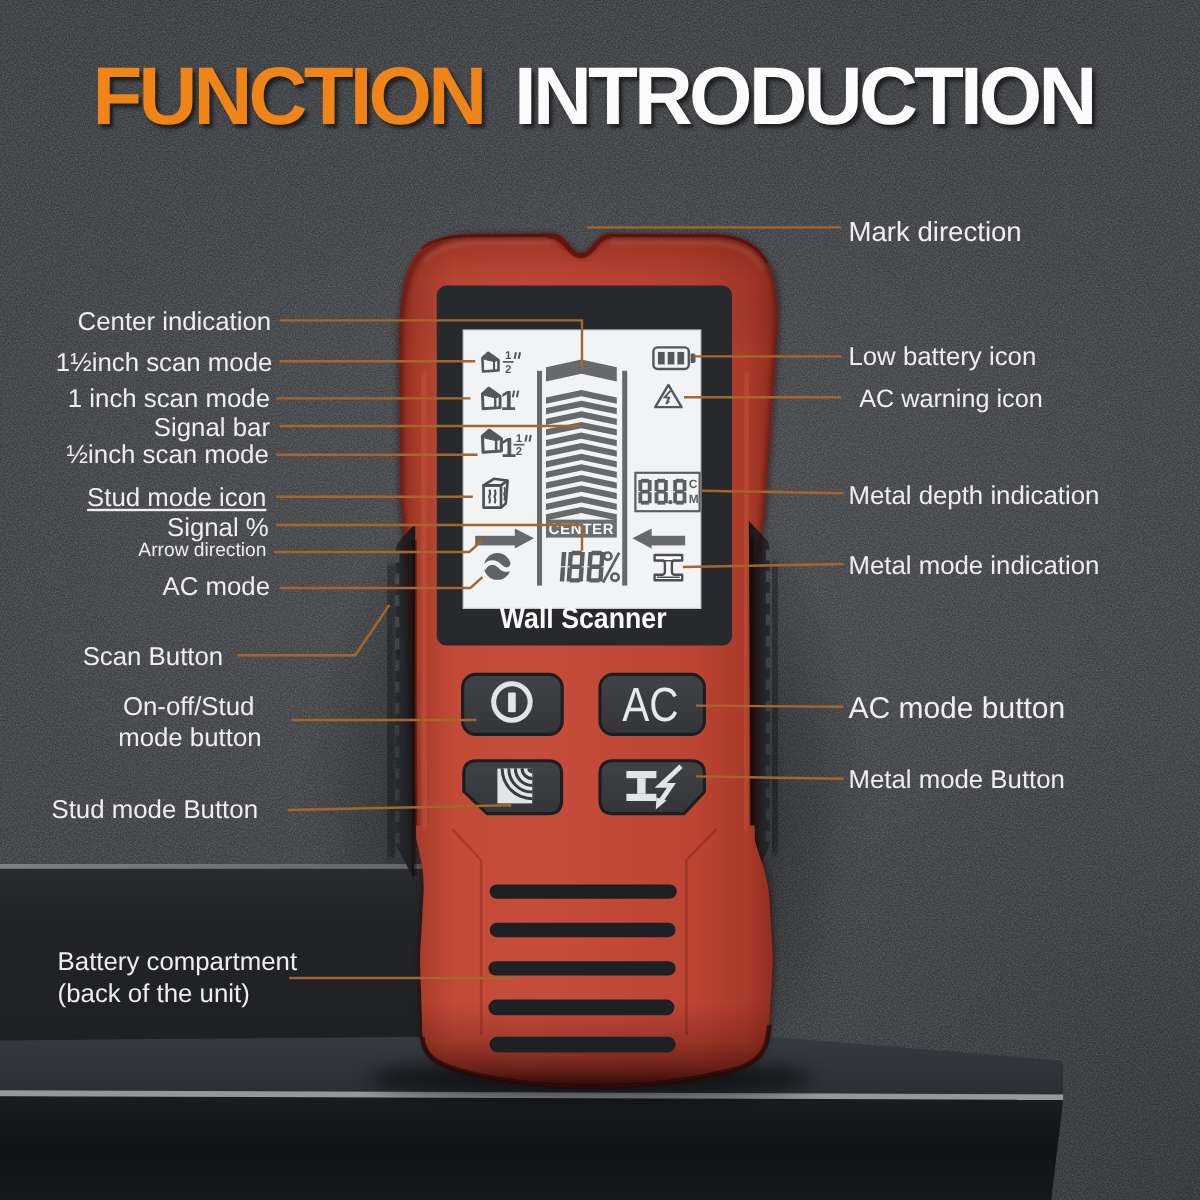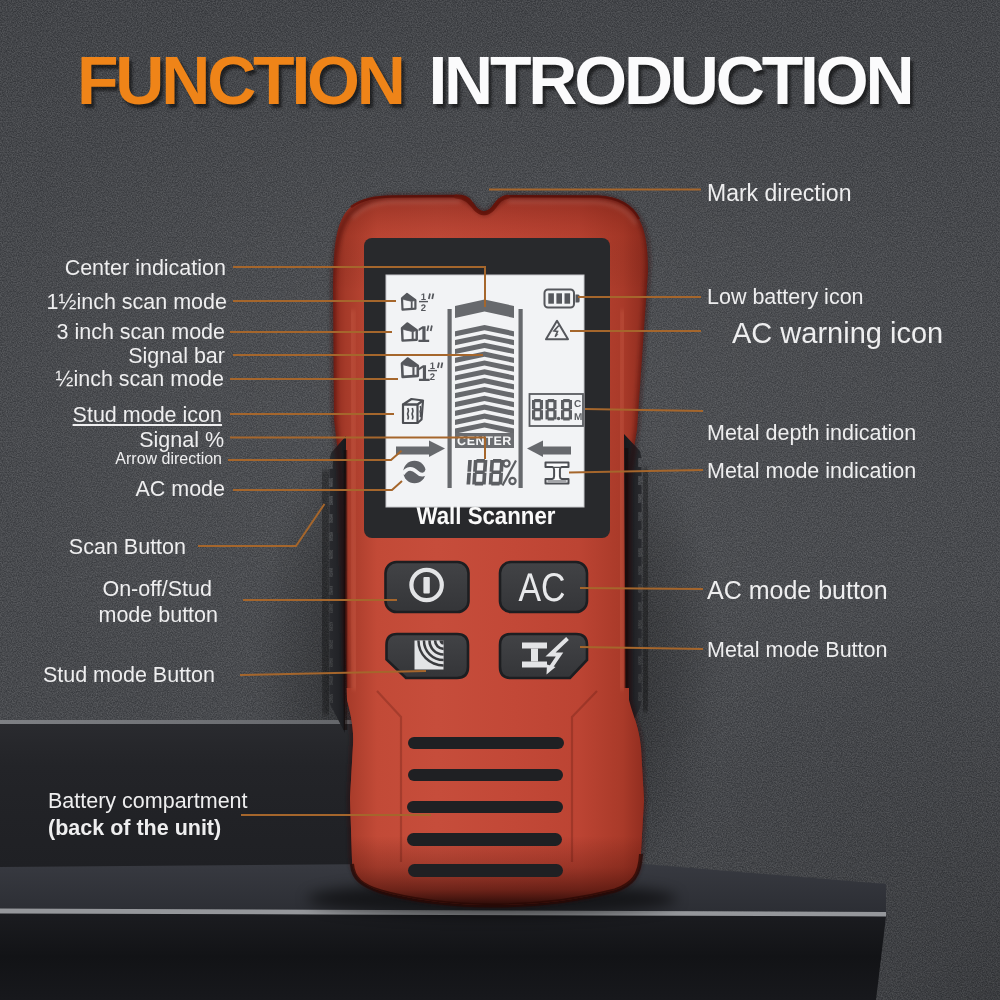--- a/index.html
+++ b/index.html
@@ -369,34 +369,34 @@
       <path d="M570,331 L701,331"></path>
       <path d="M585,409 L703,411"></path>
       <path d="M569,472.5 L703,470"></path>
       <path d="M580,588 L703,589"></path>
       <path d="M580,647 L703,649"></path>
     </g>
 </svg>
 
 <div class="lab" style="right:774px;top:256px;font-size:21.5px;">Center indication</div>
 <div class="lab" style="right:773px;top:290px;font-size:21.5px;">1½inch scan mode</div>
-<div class="lab" style="right:775px;top:320px;font-size:21.5px;">3 inch scan mode</div>
+<div class="lab" style="right:775px;top:320px;font-size:21.5px;">1 inch scan mode</div>
 <div class="lab" style="right:775px;top:344px;font-size:21.5px;">Signal bar</div>
 <div class="lab" style="right:776px;top:367px;font-size:21.5px;">½inch scan mode</div>
 <div class="lab" style="right:778px;top:403px;font-size:21.5px;text-decoration:underline;">Stud mode icon</div>
 <div class="lab" style="right:776px;top:428px;font-size:21.5px;">Signal %</div>
 <div class="lab" style="right:778px;top:447px;font-size:16px;">Arrow direction</div>
 <div class="lab" style="right:775px;top:477px;font-size:21.5px;">AC mode</div>
 <div class="lab" style="right:814px;top:535px;font-size:21.5px;">Scan Button</div>
 <div class="lab" style="right:788px;top:577px;font-size:21.5px;">On-off/Stud</div>
 <div class="lab" style="right:782px;top:603px;font-size:21.5px;">mode button</div>
 <div class="lab" style="right:785px;top:663px;font-size:21.5px;">Stud mode Button</div>
 <div class="lab" style="left:48px;top:789px;font-size:21.5px;">Battery compartment</div>
-<div class="lab" style="left:48px;top:816px;font-size:21.5px;font-weight:bold;">(back of the unit)</div>
+<div class="lab" style="left:48px;top:816px;font-size:21.5px;">(back of the unit)</div>
 <div class="lab" style="left:707px;top:181px;font-size:23px;">Mark direction</div>
 <div class="lab" style="left:707px;top:285px;font-size:21.5px;">Low battery icon</div>
-<div class="lab" style="left:732px;top:321px;font-size:29px;">AC warning icon</div>
-<div class="lab" style="left:707px;top:401px;font-size:21.5px;margin-top:20px;">Metal depth indication</div>
+<div class="lab" style="left:716px;top:321px;font-size:21px;">AC warning icon</div>
+<div class="lab" style="left:707px;top:401px;font-size:21.5px;">Metal depth indication</div>
 <div class="lab" style="left:707px;top:459px;font-size:21.5px;text-align:center;">Metal mode indication</div>
 <div class="lab" style="left:707px;top:578px;font-size:25px;">AC mode button</div>
 <div class="lab" style="left:707px;top:638px;font-size:21.5px;">Metal mode Button</div>
 
 <div id="title"><span class="o">FUNCTION</span> <span class="w">INTRODUCTION</span></div>
 
 </body></html>

